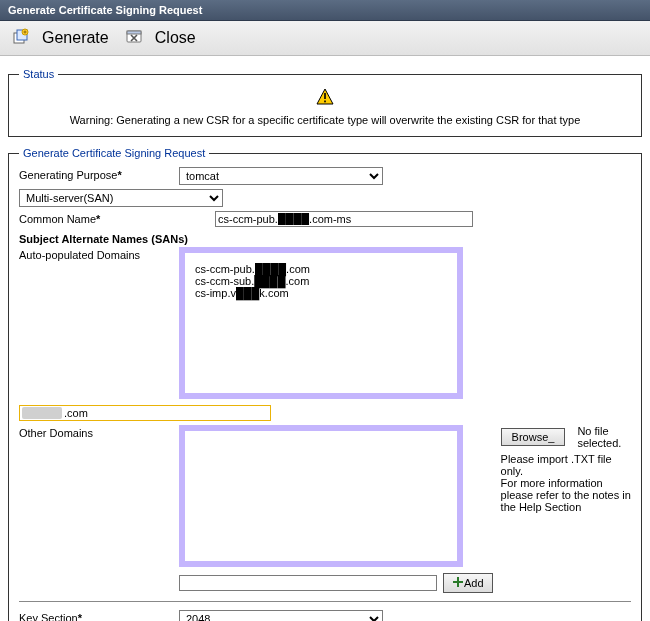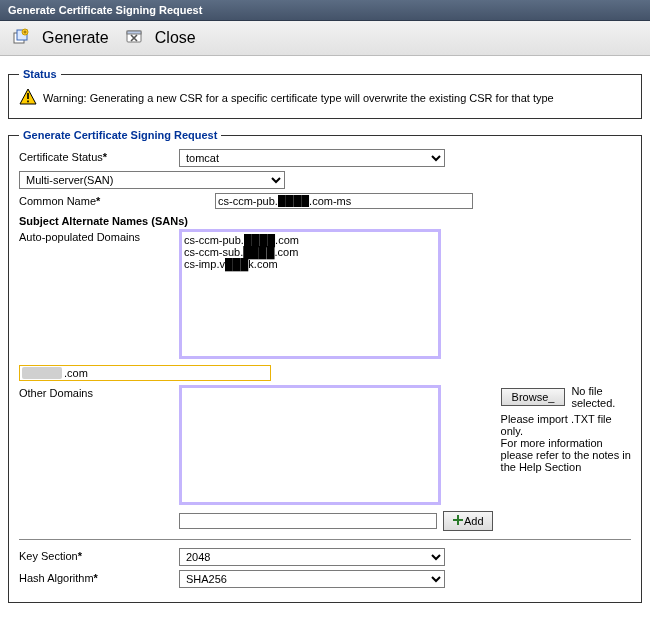--- a/index.html
+++ b/index.html
@@ -42,27 +42,28 @@
   .page {
     padding: 6px 8px 12px 8px;
   }
   fieldset {
     border: 1px solid #333;
     margin: 6px 0 10px 0;
     padding: 8px 10px 10px 10px;
   }
   legend {
     color: #003399;
-    font-weight: bold;
+    font-weight: normal;
     padding: 0 4px;
   }
   .status-row {
     display: flex;
     align-items: center;
     gap: 6px;
+    flex-direction: column;
   }
   .status-row svg { flex: 0 0 auto; }
   
   .frow {
     display: flex;
     align-items: flex-start;
     margin-bottom: 4px;
   }
   .flabel {
     width: 160px;
@@ -70,35 +71,35 @@
     padding-top: 2px;
   }
   .fcontrol { flex: 1 1 auto; }
   .fcontrol select, .fcontrol input[type=text] {
     font-family: inherit;
     font-size: 11px;
     padding: 1px 2px;
     border: 1px solid #7a7a7a;
     background: #fff;
   }
-  .w250 { width: 266px; }
+  .w250 { width: 204px; }
   .w252 { width: 252px; margin-left: 36px; }
   .subhead { font-weight: bold; margin: 6px 0 2px 0; }
   textarea {
     font-family: inherit;
     font-size: 11px;
-    border: 3px solid #c4b5fd;
-    padding: 2px;
+    border: 6px solid #c4b5fd;
+    padding: 10px;
     resize: none;
   }
   .ta-auto { width: 252px; height: 120px; }
   .ta-other { width: 252px; height: 110px; }
   .other-block { display: flex; gap: 8px; }
   .other-right { font-size: 11px; max-width: 210px; }
-  .browse-row { display: flex; align-items: center; gap: 6px; margin-bottom: 4px; }
+  .browse-row { display: flex; align-items: center; gap: 12px; margin-bottom: 4px; }
   button, input[type=button] {
     font-family: inherit;
     font-size: 11px;
     padding: 2px 10px;
     border: 1px solid #555;
     background: linear-gradient(#f6f6f6, #dcdcdc);
     cursor: pointer;
   }
   .add-row {
     display: flex;
@@ -173,21 +174,21 @@
       </span>
       <span>Warning: Generating a new CSR for a specific certificate type will overwrite the existing CSR for that type</span>
     </div>
   </fieldset>
 
   <fieldset>
     <legend>Generate Certificate Signing Request</legend>
 
     <div class="frow">
       <div class="flabel">
-        <span>Certificate Status</span><span class="asterisk">*</span>
+        <span>Generating Purpose</span><span class="asterisk">*</span>
       </div>
       <div class="fcontrol">
         <select class="w250">
           <option>tomcat</option>
         </select>
       </div>
     </div>
 
     <div class="frow">
       <div class="fcontrol">

